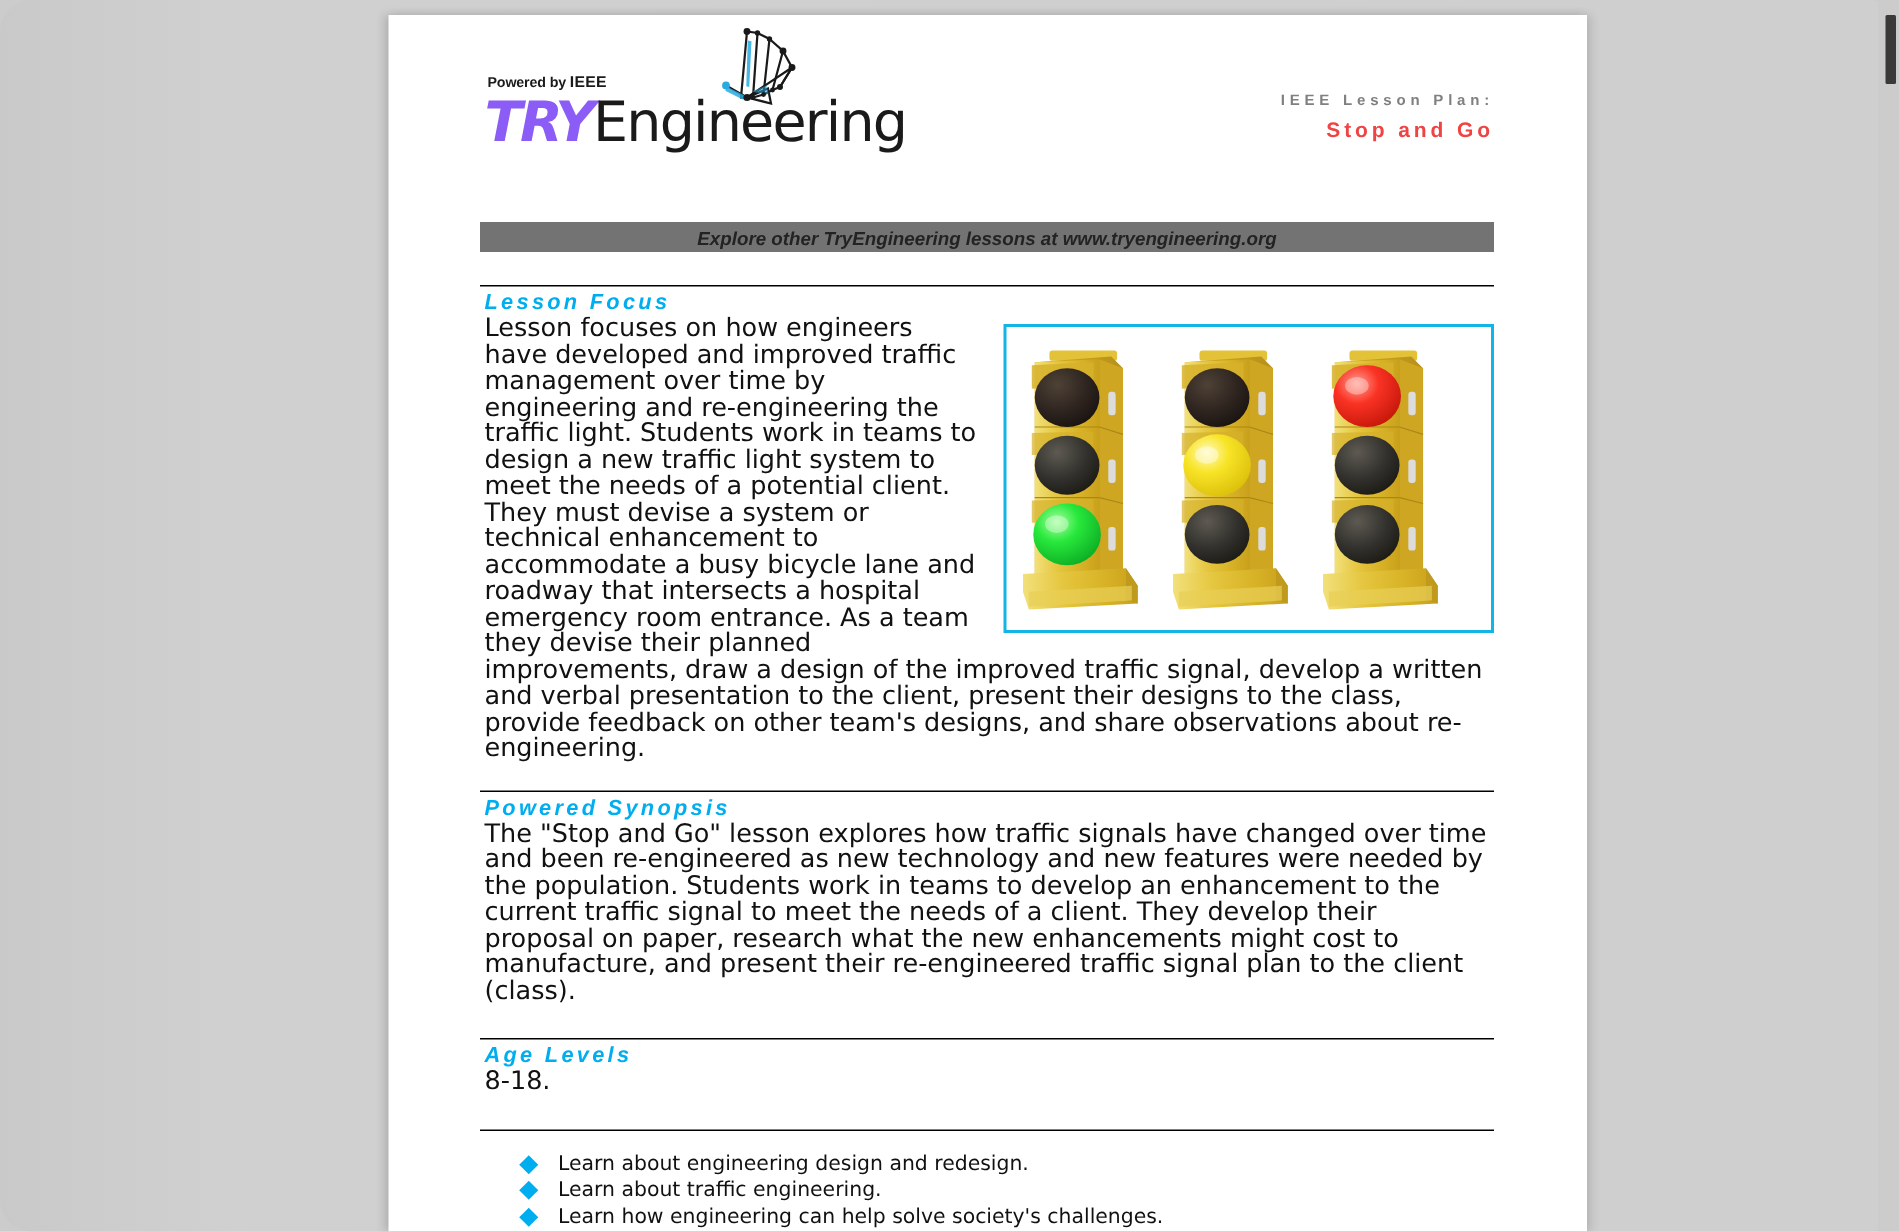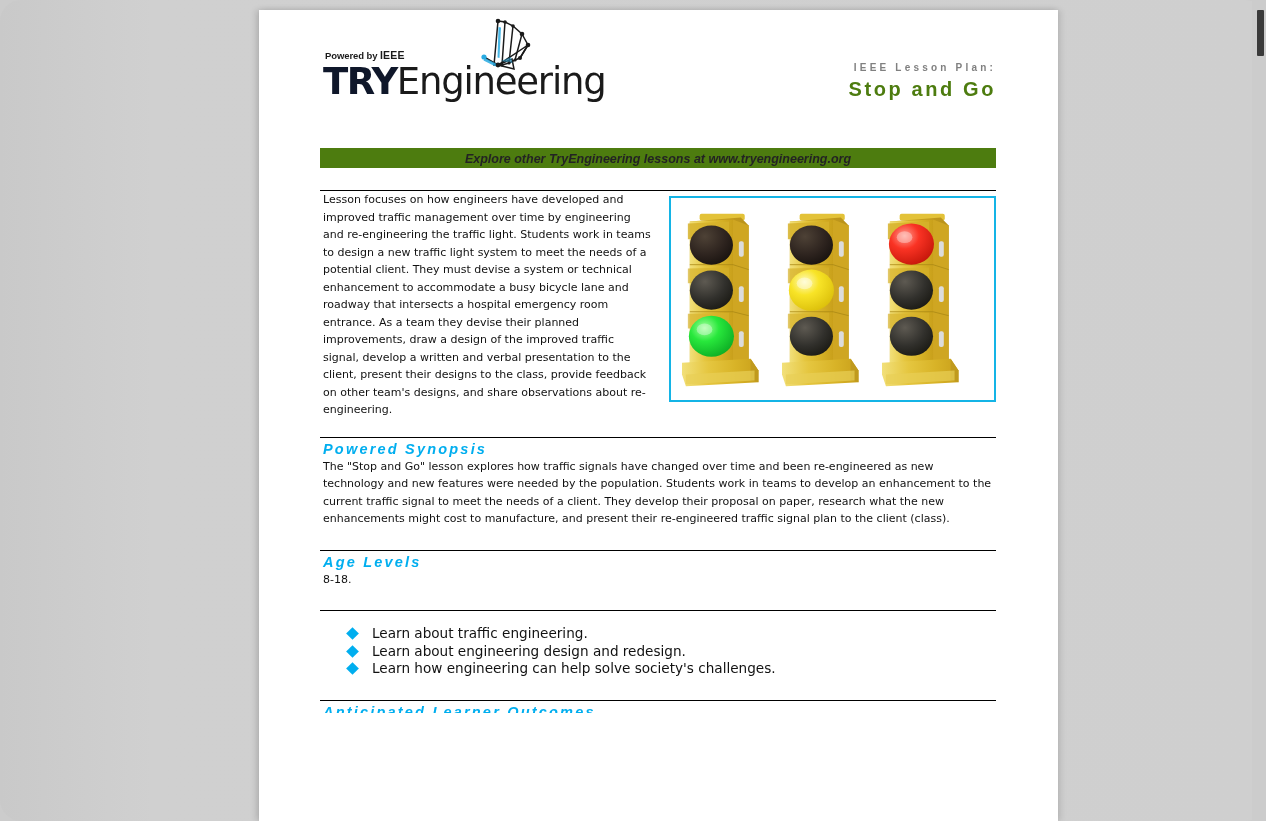--- a/index.html
+++ b/index.html
@@ -84,22 +84,23 @@
     letter-spacing: 0.2px;
   }
   .wordmark {
     font-family: "DejaVu Sans", sans-serif;
     font-size: 37px;
     line-height: 40px;
     letter-spacing: -1.6px;
     white-space: nowrap;
   }
   .wordmark .try {
-    color: #0f172a;
-    font-weight: 700;
+    color: #8b5cf6;
+    font-weight: 700;
+    font-style: italic;
   }
   .wordmark .eng {
     color: #1a1a1a;
     font-weight: 400;
     letter-spacing: -1.2px;
   }
 
   .logo-mark {
     position: absolute;
     left: 148px;
@@ -118,32 +119,32 @@
   .title-kicker {
     font-family: "Liberation Sans", sans-serif;
     font-size: 10px;
     font-weight: 700;
     color: #808080;
     letter-spacing: 3.2px;
     margin-bottom: 5px;
   }
   .title-main {
     font-family: "Liberation Sans", sans-serif;
-    font-size: 20px;
-    font-weight: 700;
-    color: #4d7c0f;
+    font-size: 14px;
+    font-weight: 700;
+    color: #ef4444;
     letter-spacing: 2.6px;
   }
 
   
   .explore-banner {
     position: relative;
     margin-top: 0px;
     height: 20px;
-    background: #4d7c0f;
+    background: #737373;
     text-align: center;
   }
   .explore-banner span {
     font-family: "Liberation Sans", sans-serif;
     font-size: 12.5px;
     font-weight: 700;
     font-style: italic;
     color: #232323;
     line-height: 20px;
     display: inline-block;
@@ -162,21 +163,21 @@
     font-family: "Liberation Sans", sans-serif;
     font-size: 14.5px;
     font-weight: 700;
     font-style: italic;
     color: #00aeef;
     letter-spacing: 2.2px;
     padding: 3px 0 1px 3px;
   }
   .body-text {
     font-family: "DejaVu Sans", sans-serif;
-    font-size: 11px;
+    font-size: 17px;
     line-height: 17.5px;
     color: #111111;
     padding-left: 3px;
     text-align: left;
   }
 
   
   .focus-body {
     overflow: hidden;
   }
@@ -295,20 +296,21 @@
       </div>
 
       <div class="explore-banner">
         <span>Explore other TryEngineering lessons at www.tryengineering.org</span>
       </div>
 
       <div class="spacer-lg"></div>
 
       <div class="section">
         <div class="rule"></div>
+        <div class="section-heading">Lesson Focus</div>
         <div class="focus-body">
 
           <div class="focus-image-frame">
             <svg class="signals-svg" viewBox="0 0 327 206" xmlns="http://www.w3.org/2000/svg">
               <defs>
                 <linearGradient id="gold" x1="0" y1="0" x2="1" y2="0">
                   <stop offset="0%" stop-color="#f2e07a"></stop>
                   <stop offset="35%" stop-color="#e5c63f"></stop>
                   <stop offset="70%" stop-color="#d8b327"></stop>
                   <stop offset="100%" stop-color="#c9a01b"></stop>
@@ -450,25 +452,25 @@
         <div class="body-text">8-18.</div>
       </div>
 
       <div class="spacer-lg"></div>
 
       <div class="section">
         <div class="rule"></div>
         <ul class="objectives-list">
           <li>
             <span class="bullet-diamond"></span>
-            <span>Learn about traffic engineering.</span>
+            <span>Learn about engineering design and redesign.</span>
           </li>
           <li>
             <span class="bullet-diamond"></span>
-            <span>Learn about engineering design and redesign.</span>
+            <span>Learn about traffic engineering.</span>
           </li>
           <li>
             <span class="bullet-diamond"></span>
             <span>Learn how engineering can help solve society's challenges.</span>
           </li>
         </ul>
       </div>
 
       <div class="spacer-lg"></div>
 

